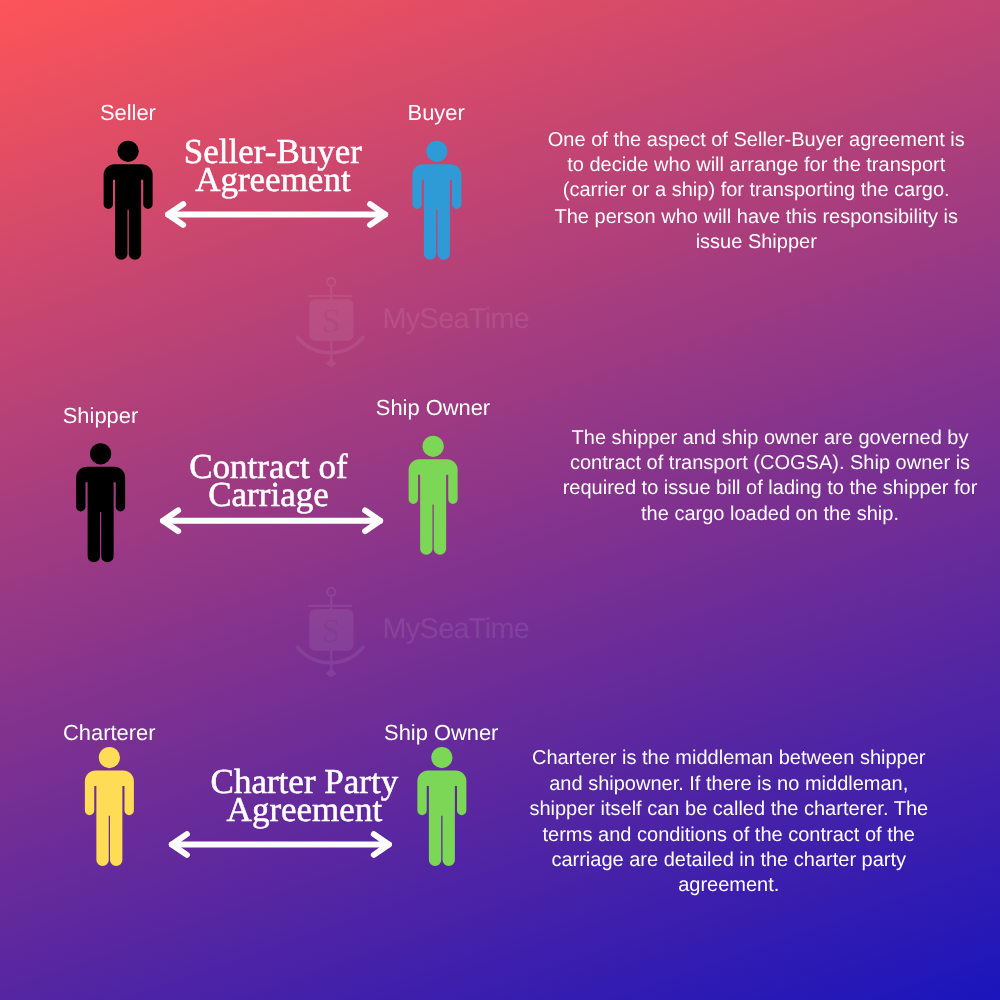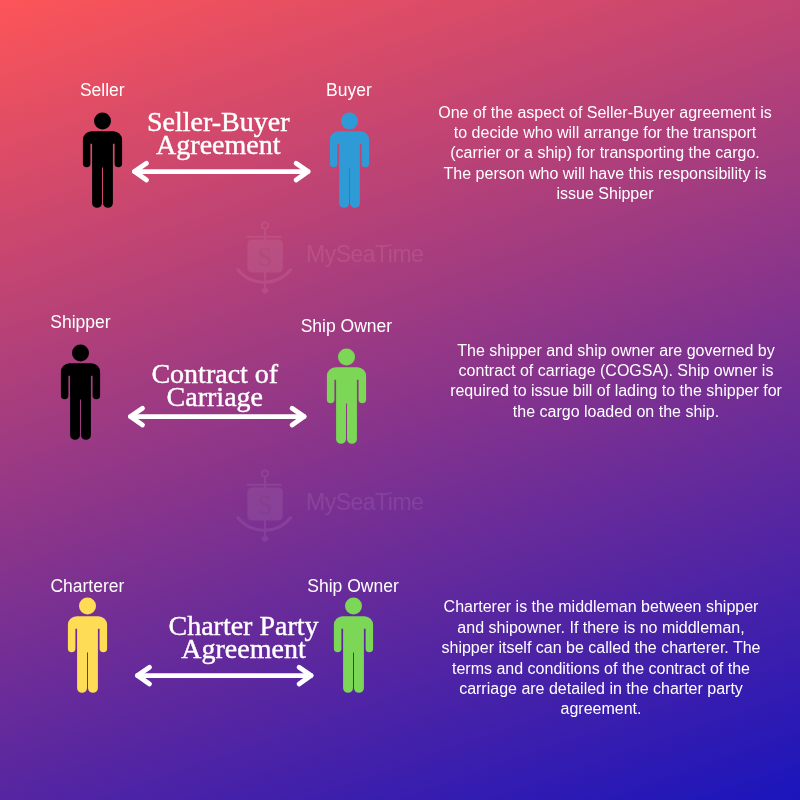--- a/index.html
+++ b/index.html
@@ -134,21 +134,21 @@
   </div>
 
   <div class="note" style="left:605px; top:102.6px;">
     <div>One of the aspect of Seller-Buyer agreement is</div>
     <div>to decide who will arrange for the transport</div>
     <div>(carrier or a ship) for transporting the cargo.</div>
     <div>The person who will have this responsibility is</div>
     <div>issue Shipper</div>
   </div>
 
-  <div class="actor" style="left:59.4px; top:344px; width:42px; height:96px;text-align:center;">
+  <div class="actor" style="left:59.4px; top:354px; width:42px; height:96px;text-align:center;">
     <div class="actor-label" style="top:-31.4px;">Shipper</div>
     <div class="actor-figure">
       <svg width="42" height="96" viewBox="0 0 42 96" aria-hidden="true">
         <circle cx="21.5" cy="9.0" r="8.5" fill="#000000"></circle>
         <path fill="#000000" d="M10.6 19.3 H32.4 A8.7 8.7 0 0 1 41.1 28 V51.4 A3.75 3.75 0 0 1 33.6 51.4 V31.7 H31.9 V90.9 A4.95 4.95 0 0 1 22 90.9 V55.6 H21 V90.9 A4.95 4.95 0 0 1 11.1 90.9 V31.7 H9.4 V51.4 A3.75 3.75 0 0 1 1.9 51.4 V28 A8.7 8.7 0 0 1 10.6 19.3 Z"></path>
       </svg>
     </div>
   </div>
 
   <div class="actor" style="left:325.4px; top:348.1px; width:42px; height:96px;">
@@ -171,21 +171,21 @@
       <g fill="none" stroke="#ffffff" stroke-width="4.85" stroke-linecap="round" stroke-linejoin="round">
         <line x1="5.5" y1="12.6" x2="179.1" y2="12.6"></line>
         <polyline points="17.5,4.3 5.45,12.6 17.5,20.9"></polyline>
         <polyline points="167.1,4.3 179.05,12.6 167.1,20.9"></polyline>
       </g>
     </svg>
   </div>
 
   <div class="note" style="left:616px; top:340.6px;">
     <div>The shipper and ship owner are governed by</div>
-    <div>contract of carriage (COGSA). Ship owner is</div>
+    <div>contract of transport (COGSA). Ship owner is</div>
     <div>required to issue bill of lading to the shipper for</div>
     <div>the cargo loaded on the ship.</div>
   </div>
 
   <div class="actor" style="left:66.4px; top:597.4px; width:42px; height:96px;">
     <div class="actor-label" style="top:-20.7px;">Charterer</div>
     <div class="actor-figure">
       <svg width="42" height="96" viewBox="0 0 42 96" aria-hidden="true">
         <circle cx="21.5" cy="9.0" r="8.5" fill="#FEDC55"></circle>
         <path fill="#FEDC55" d="M10.6 19.3 H32.4 A8.7 8.7 0 0 1 41.1 28 V51.4 A3.75 3.75 0 0 1 33.6 51.4 V31.7 H31.9 V90.9 A4.95 4.95 0 0 1 22 90.9 V55.6 H21 V90.9 A4.95 4.95 0 0 1 11.1 90.9 V31.7 H9.4 V51.4 A3.75 3.75 0 0 1 1.9 51.4 V28 A8.7 8.7 0 0 1 10.6 19.3 Z"></path>
@@ -211,21 +211,21 @@
   <div class="rel-arrow" style="left:132px; top:662.5px;">
     <svg width="185" height="25" viewBox="0 0 185 25" aria-hidden="true">
       <g fill="none" stroke="#ffffff" stroke-width="4.85" stroke-linecap="round" stroke-linejoin="round">
         <line x1="5.5" y1="12.6" x2="179.1" y2="12.6"></line>
         <polyline points="17.5,4.3 5.45,12.6 17.5,20.9"></polyline>
         <polyline points="167.1,4.3 179.05,12.6 167.1,20.9"></polyline>
       </g>
     </svg>
   </div>
 
-  <div class="note" style="left:601px; top:597.3px;text-align:center;">
+  <div class="note" style="left:583px; top:597.3px;text-align:center;">
     <div>Charterer is the middleman between shipper</div>
     <div>and shipowner. If there is no middleman,</div>
     <div>shipper itself can be called the charterer. The</div>
     <div>terms and conditions of the contract of the</div>
     <div>carriage are detailed in the charter party</div>
     <div>agreement.</div>
   </div>
 
 </div>
 

